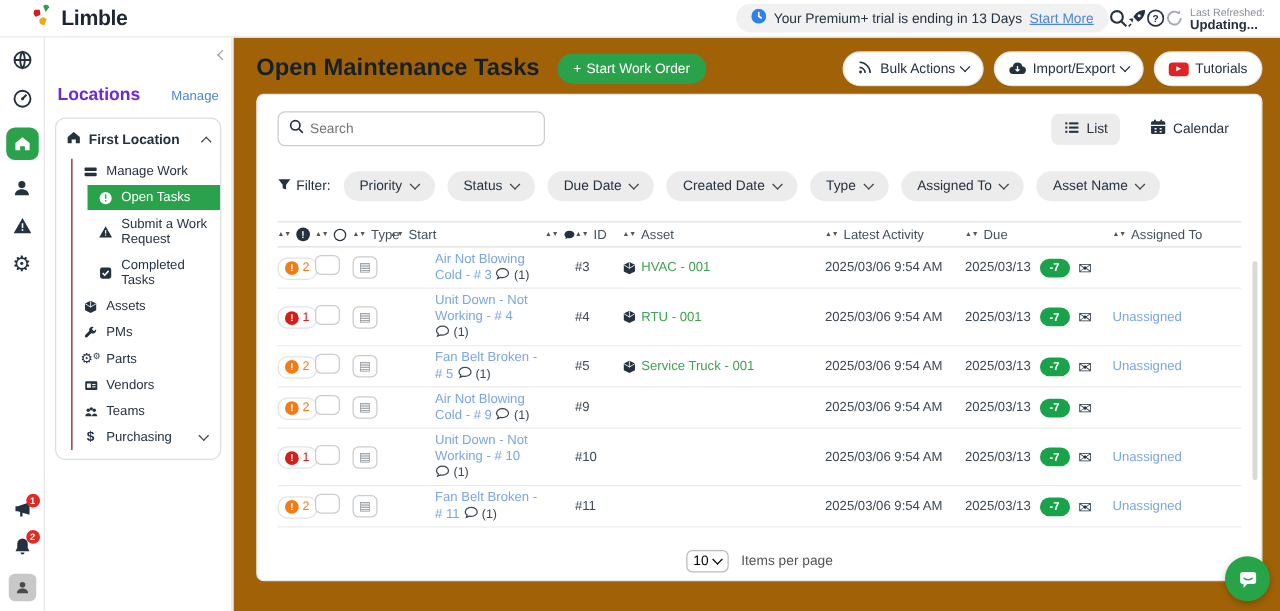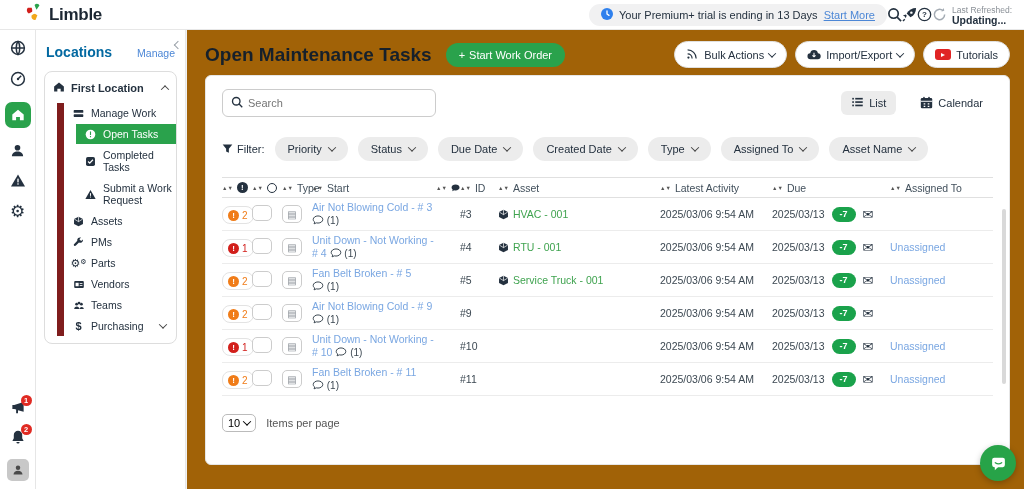--- a/index.html
+++ b/index.html
@@ -32,26 +32,26 @@
   .rail-bottom { margin-top:auto; display:flex; flex-direction:column; align-items:center; gap:14px; }
   .badge { position:absolute; top:-5px; right:-6px; background:#e02a22; color:#fff; font-size:7.5px; font-weight:bold;
     width:11px; height:11px; border-radius:50%; display:flex; align-items:center; justify-content:center; }
   .avatar { width:22px; height:22px; border-radius:5px; background:#c8c8c8; display:flex; align-items:center; justify-content:center; }
 
   
   .locpanel { position:absolute; top:30px; left:36px; bottom:0; width:150px; background:#fff;
     border-right:1px solid #e6e6e6; padding:6px 8px; }
   .collapse { position:absolute; top:4px; right:4px; color:#9aa1a9; cursor:pointer; }
   .loc-head { display:flex; align-items:baseline; justify-content:space-between; padding:8px 2px 2px; }
-  .loc-title { font-size:14px; font-weight:bold; color:#0369a1; }
+  .loc-title { font-size:14px; font-weight:bold; color:#6d28d9;margin-top:23px; }
   .loc-manage { font-size:10.5px; color:#4c87d6; cursor:pointer; }
   .tree { border:1px solid #ddd; border-radius:8px; margin-top:9px; padding:2px 0 6px; overflow:hidden; }
   .tree-root { display:flex; align-items:center; gap:6px; padding:7px 8px; font-size:11px; font-weight:bold; cursor:pointer; }
   .tree-root .chev { margin-left:auto; color:#444; }
-  .tree-children { margin-left:12px; border-left:7px solid #7f1d1d; }
+  .tree-children { margin-left:12px; border-left:1px solid #7f1d1d; }
   .titem { display:flex; align-items:center; gap:6px; padding:4px 4px 4px 8px; margin:1px 0 1px 0; font-size:10.5px; color:#24313f; cursor:pointer; }
   .titem .ticon { width:13px; display:flex; justify-content:center; flex:none; }
   .titem.sub { margin-left:12px; }
   .titem.active { background:#2aa24c; color:#fff; }
   .titem .chev { margin-left:auto; margin-right:6px; color:#444; }
   .dollar { font-weight:bold; font-size:11px; }
 
   
   .main { position:absolute; top:30px; left:187px; right:0; bottom:0; background:#a16207; }
   .page-head { display:flex; align-items:center; padding:11px 14px 0 18px; gap:14px; }
@@ -87,34 +87,34 @@
   .dot-i { width:11px; height:11px; border-radius:50%; background:#24313f; color:#fff; font-size:8px; font-weight:bold; display:inline-flex; align-items:center; justify-content:center; }
   .ring-i { width:10px; height:10px; border-radius:50%; border:1.6px solid #24313f; display:inline-block; }
 
   .pbadge { display:inline-flex; align-items:center; gap:3px; border:1px solid #e3e3e3; border-radius:8px; padding:2.5px 5px; cursor:pointer; background:#fff; }
   .pdot { width:11px; height:11px; border-radius:50%; color:#fff; font-size:8px; font-weight:bold; display:flex; align-items:center; justify-content:center; }
   .pnum { font-size:10px; }
   .pbadge.orange .pdot { background:#f07c18; } .pbadge.orange .pnum { color:#f07c18; }
   .pbadge.red .pdot { background:#d21f1b; } .pbadge.red .pnum { color:#d21f1b; }
   .obox { width:20px; height:16px; border:1px solid #ccc; border-radius:5px; background:#fff; cursor:pointer; }
   .tbox { width:20px; height:18px; border:1px solid #ccc; border-radius:5px; background:#fff; display:flex; align-items:center; justify-content:center; color:#8a9097; font-size:10px; cursor:pointer; }
-  .cell-name { font-size:10.5px; line-height:13px; padding:3px 2px 3px 0; }
+  .cell-name { font-size:10.5px; line-height:13px; padding:3px 2px 3px 0;margin-left:36px; }
   .name-link { color:#7aa7e2; text-decoration:none; cursor:pointer; }
   .comment { white-space:nowrap; color:#3c4852; font-size:10px; }
   .cell-id { font-size:10.5px; color:#3c4852; }
   .cell-asset { display:flex; align-items:center; gap:4px; font-size:10.5px; }
   .asset-link { color:#3fa34f; cursor:pointer; }
   .cell-latest, .due-date { font-size:10.5px; color:#3c4852; }
   .cell-due { display:flex; align-items:center; gap:7px; }
   .due-pill { background:#1aa24b; color:#fff; font-size:9px; font-weight:bold; border-radius:9px; padding:2.5px 8px; }
   .envelope { font-size:13px; color:#24313f; line-height:1; cursor:pointer; }
   .cell-assigned { font-size:10.5px; }
   .assigned-link { color:#7aa7e2; cursor:pointer; }
 
-  .pager { display:flex; align-items:center; justify-content:flex-start; gap:10px; margin-top:18px; }
+  .pager { display:flex; align-items:center; justify-content:center; gap:10px; margin-top:18px; }
   .psize { border:1px solid #bbb; border-radius:5px; font-size:11px; padding:2px 5px; display:flex; align-items:center; gap:4px; background:#fff; cursor:pointer; font-family:inherit; }
   .pager-label { font-size:11px; color:#555; }
   .tscroll { position:absolute; right:3px; top:133px; width:4px; height:175px; background:#d9d9d9; border-radius:2px; }
 
   .fab { position:absolute; right:8px; bottom:8px; width:36px; height:36px; border-radius:50%; background:#27a348;
     border:none; display:flex; align-items:center; justify-content:center; cursor:pointer; box-shadow:0 2px 6px rgba(0,0,0,.25); z-index:20; }
 </style>
 </head>
 <body>
 
@@ -265,35 +265,35 @@
               <circle cx="8" cy="8" r="7" fill="#fff"></circle>
               <rect x="7.2" y="3.6" width="1.6" height="5.2" fill="#2aa24c"></rect>
               <rect x="7.2" y="10.2" width="1.6" height="1.8" fill="#2aa24c"></rect>
             </svg>
         </span>
         <span>Open Tasks</span>
       </div>
       <div class="titem sub">
         <span class="ticon">
           <svg width="11" height="11" viewBox="0 0 16 16">
-              <rect x="1.5" y="1.5" width="13" height="13" rx="2.5" fill="#24313f"></rect>
-              <path d="M4.5 8l2.4 2.4 4.6-5" stroke="#fff" stroke-width="1.8" fill="none"></path>
-            </svg>
-        </span>
-        <span>Completed Tasks</span>
+              <path d="M8 1.5L15.5 14.5H.5z" fill="#24313f"></path>
+              <rect x="7.3" y="6" width="1.4" height="4" fill="#fff"></rect>
+              <rect x="7.3" y="11" width="1.4" height="1.4" fill="#fff"></rect>
+            </svg>
+        </span>
+        <span>Submit a Work Request</span>
       </div>
       <div class="titem sub">
         <span class="ticon">
           <svg width="11" height="11" viewBox="0 0 16 16">
-              <path d="M8 1.5L15.5 14.5H.5z" fill="#24313f"></path>
-              <rect x="7.3" y="6" width="1.4" height="4" fill="#fff"></rect>
-              <rect x="7.3" y="11" width="1.4" height="1.4" fill="#fff"></rect>
-            </svg>
-        </span>
-        <span>Submit a Work Request</span>
+              <rect x="1.5" y="1.5" width="13" height="13" rx="2.5" fill="#24313f"></rect>
+              <path d="M4.5 8l2.4 2.4 4.6-5" stroke="#fff" stroke-width="1.8" fill="none"></path>
+            </svg>
+        </span>
+        <span>Completed Tasks</span>
       </div>
       <div class="titem">
         <span class="ticon">
           <svg width="11" height="11" viewBox="0 0 16 16" fill="#24313f">
               <path d="M8 1l6.5 3.2v7.6L8 15l-6.5-3.2V4.2z"></path>
               <path d="M8 1.5v6.8M1.8 4.4L8 8.2l6.2-3.8" stroke="#fff" stroke-width="1" fill="none"></path>
             </svg>
         </span>
         <span>Assets</span>
       </div>

